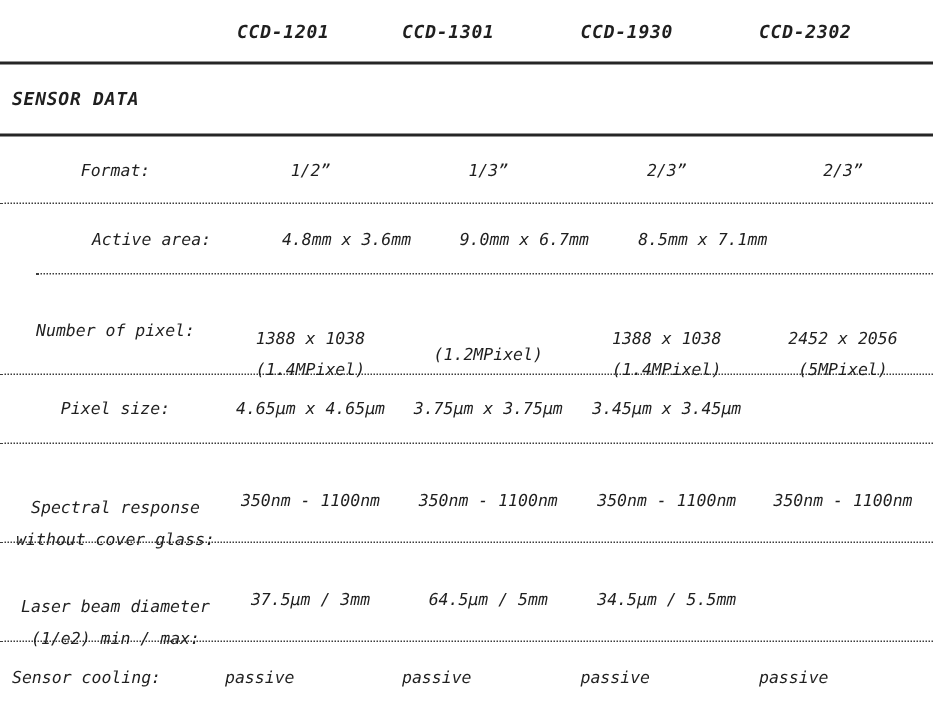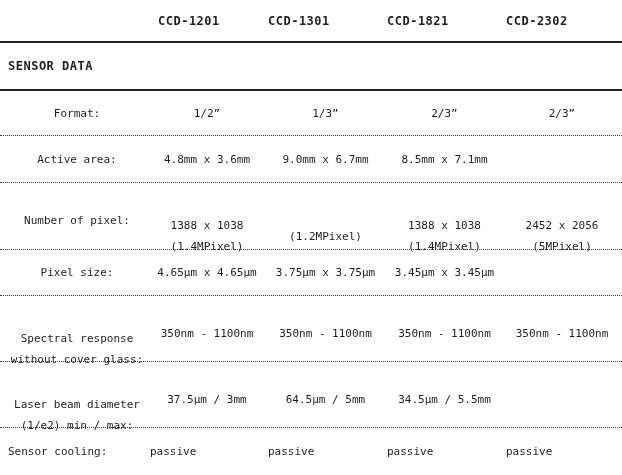--- a/index.html
+++ b/index.html
@@ -11,47 +11,47 @@
     font-family:"DejaVu Sans Mono","Liberation Mono",monospace;
     font-size:11px;
     overflow:hidden;
   }
   .row{
     display:grid;
     grid-template-columns:150px 118px 119px 119px 116px;
     align-items:center;
     box-sizing:border-box;
   }
-  .cell{padding-right:4px;white-space:nowrap;}
+  .cell{padding-right:4px;white-space:nowrap;font-style:italic;}
   .label{padding-left:8px;}
   .two-line{line-height:21px;margin-top:32px;}
   .bold{font-weight:bold;font-size:12px;letter-spacing:0.5px;}
   .solid{border-bottom:2px solid #262626;}
   .dotted{border-bottom:1px dotted #3c3c3c;text-align:center;}
   .h-header{height:43px;}
   .h-section{height:48px;}
   .h-r1{height:45px;}
-  .h-r2{height:47px;}
+  .h-r2{height:47px;margin-left:24px;}
   .h-r3{height:67px;}
   .h-r4{height:46px;}
   .h-r5{height:66px;}
   .h-r6{height:66px;}
   .h-r7{height:47px;}
   .pad1{padding-left:8px;}
 </style>
 </head>
 <body>
 
 <div class="page">
 
   <div class="row h-header solid">
     <div class="cell label"></div>
     <div class="cell bold pad1">CCD-1201</div>
     <div class="cell bold">CCD-1301</div>
-    <div class="cell bold">CCD-1821</div>
+    <div class="cell bold">CCD-1930</div>
     <div class="cell bold">CCD-2302</div>
   </div>
 
   <div class="row h-section solid">
     <div class="cell label bold" style="grid-column:1 / span 5;">SENSOR DATA</div>
   </div>
 
   <div class="row h-r1 dotted">
     <div class="cell label">Format:</div>
     <div class="cell">1/2”</div>

